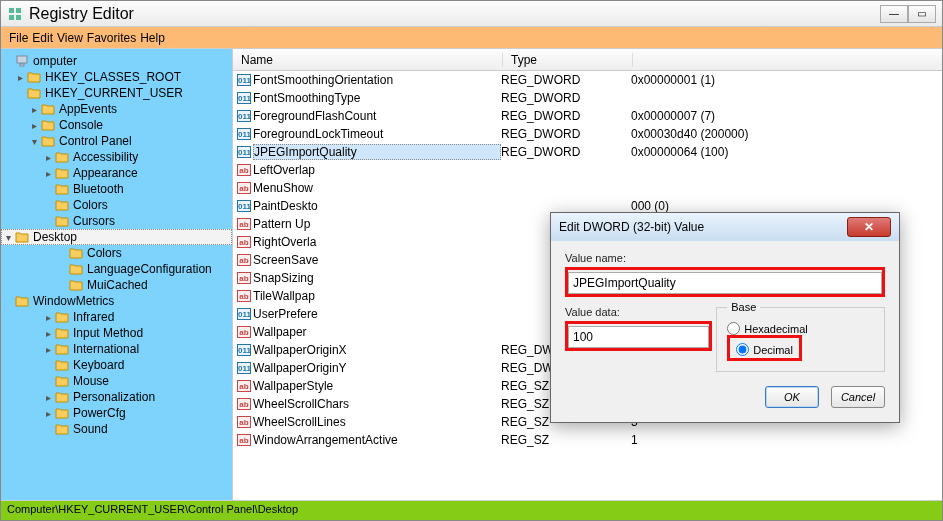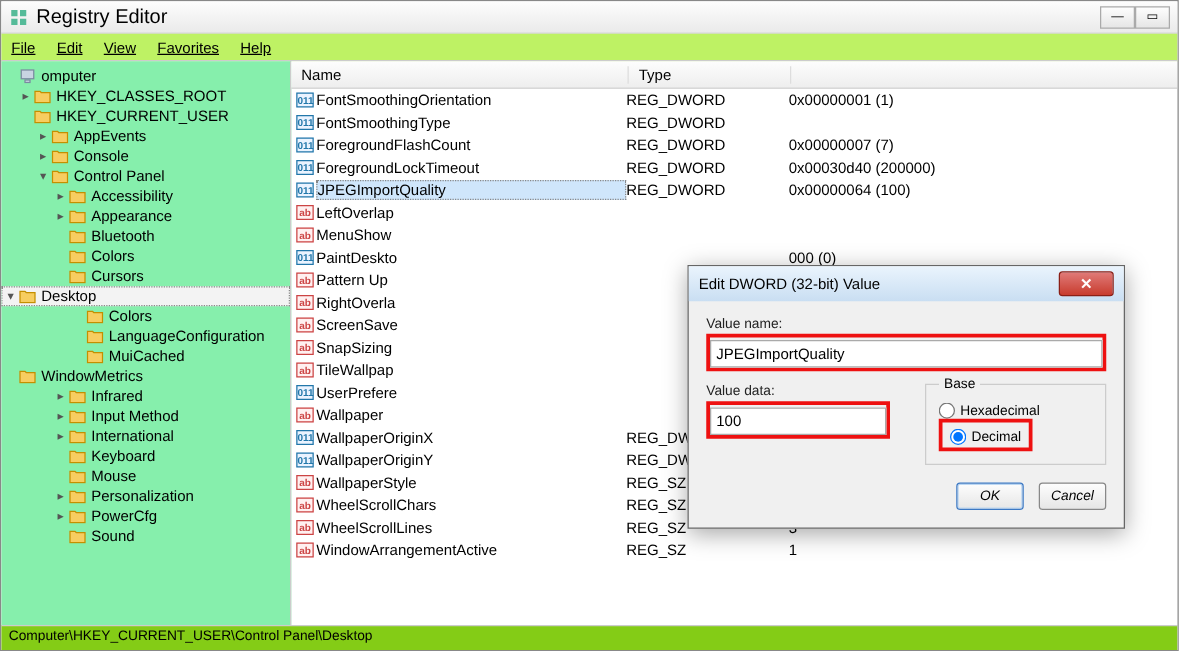--- a/index.html
+++ b/index.html
@@ -2,24 +2,24 @@
 <html><head>
 <meta charset="utf-8">
 <style>
 * { margin: 0; padding: 0; box-sizing: border-box; }
 body { font-family: "Segoe UI", Tahoma, sans-serif; font-size: 12px; background: #fff; width: 943px; height: 521px; overflow: hidden; display: flex; flex-direction: column; border: 1px solid #888; }
 .titlebar { height: 26px; background: linear-gradient(#fdfdfd,#eaeaea); display: flex; align-items: center; padding: 0 6px; border-bottom: 1px solid #ccc; }
 .titlebar .icon { width: 16px; height: 16px; margin-right: 6px; display:flex;align-items:center;justify-content:center; }
 .titlebar .title { flex: 1; font-size: 16px; }
 .win-buttons { display: flex; gap: 0; margin-left:auto; }
 .win-buttons button { width: 28px; height: 18px; border: 1px solid #aaa; background: linear-gradient(#fdfdfd,#e6e6e6); font-size: 10px; line-height: 14px; }
-.menubar { height: 22px; background: #bef264; display: flex; align-items: center; gap: 17px; padding: 0 8px; border-bottom: 1px solid #ccc; text-decoration: underline; }
+.menubar { height: 22px; background: #fdba74; display: flex; align-items: center; gap: 4px; padding: 0 8px; border-bottom: 1px solid #ccc; }
 .menubar span { cursor: default; }
 .content { flex: 1; display: flex; min-height: 0; }
-.tree { width: 232px; border-right: 1px solid #ccc; overflow: auto; padding: 4px 0; background: #86efac; }
+.tree { width: 232px; border-right: 1px solid #ccc; overflow: auto; padding: 4px 0; background: #7dd3fc; }
 .tree-item { display: flex; align-items: center; padding: 1px 2px; white-space: nowrap; }
 .tree-item .tw { width: 11px; text-align: center; font-size: 10px; color: #555; }
 .tree-item .ic { width: 16px; height: 14px; display:flex;align-items:center;justify-content:center; margin-right: 3px; }
 .tree-item.sel { background: #f3f3f3; border: 1px dotted #888; padding: 0 1px; }
 .lvl0 { padding-left: 2px; } .lvl1 { padding-left: 14px; } .lvl2 { padding-left: 28px; } .lvl3 { padding-left: 42px; }
 .list { flex: 1; overflow: auto; position: relative; }
 .list-header { display: flex; background: linear-gradient(#fdfdfd,#eee); border-bottom: 1px solid #ccc; height: 22px; align-items: center; }
 .list-header div { padding: 0 8px; border-right: 1px solid #ddd; }
 .col-name { width: 270px; } .col-type { width: 130px; } .col-data { flex: 1; }
 .list-row { display: flex; align-items: center; height: 18px; padding: 0 2px; }
@@ -41,21 +41,21 @@
 .dialog .body { padding: 10px 14px 14px; }
 .dialog label { font-size: 11px; color: #222; }
 .dialog input[type=text] { width: 100%; border: 1px solid #aaa; padding: 3px 4px; font-size: 12px; margin-top: 2px; }
 .redbox { border: 3px solid #e11; }
 .fieldset { border: 1px solid #ccc; padding: 6px 10px 10px; margin-top: -4px; }
 .fieldset legend { padding: 0 4px; font-size:11px; }
 .radio-line { display:flex; align-items:center; gap:4px; font-size:11px; margin-top:3px; }
 .dlg-buttons { display:flex; gap:12px; justify-content:flex-end; margin-top:14px; }
 .dlg-buttons button { width:54px; height:22px; border:1px solid #888; background:linear-gradient(#fdfdfd,#e6e6e6); font-size:11px; border-radius:3px;font-style:italic; }
 .dlg-buttons button:first-child { border:1px solid #3b78c4; box-shadow:0 0 0 1px #bcd7f2 inset; }
-.row2 { display:flex; gap:28px; margin-top:8px; }
+.row2 { display:flex; gap:4px; margin-top:8px; }
 .row2 .left { width: 46%; }
 .row2 .right { flex:1; }
 .redbox-radio { border:3px solid #e11; display:inline-block; padding:2px 6px; }
 </style>
 </head>
 <body>
 
 <div class="titlebar">
   <span class="icon">
     <svg width="14" height="14" viewBox="0 0 14 14">

